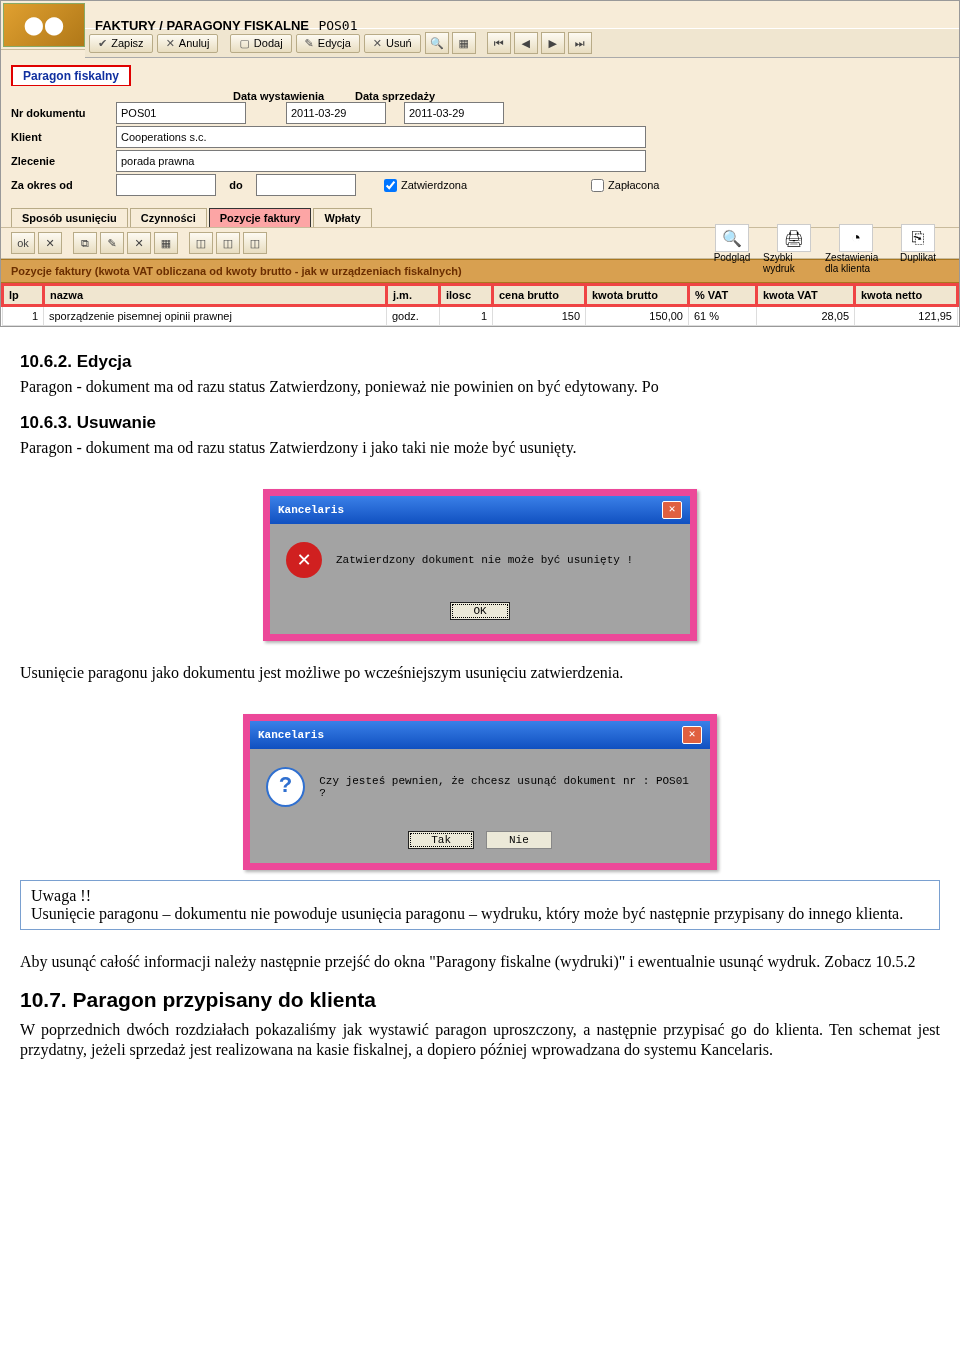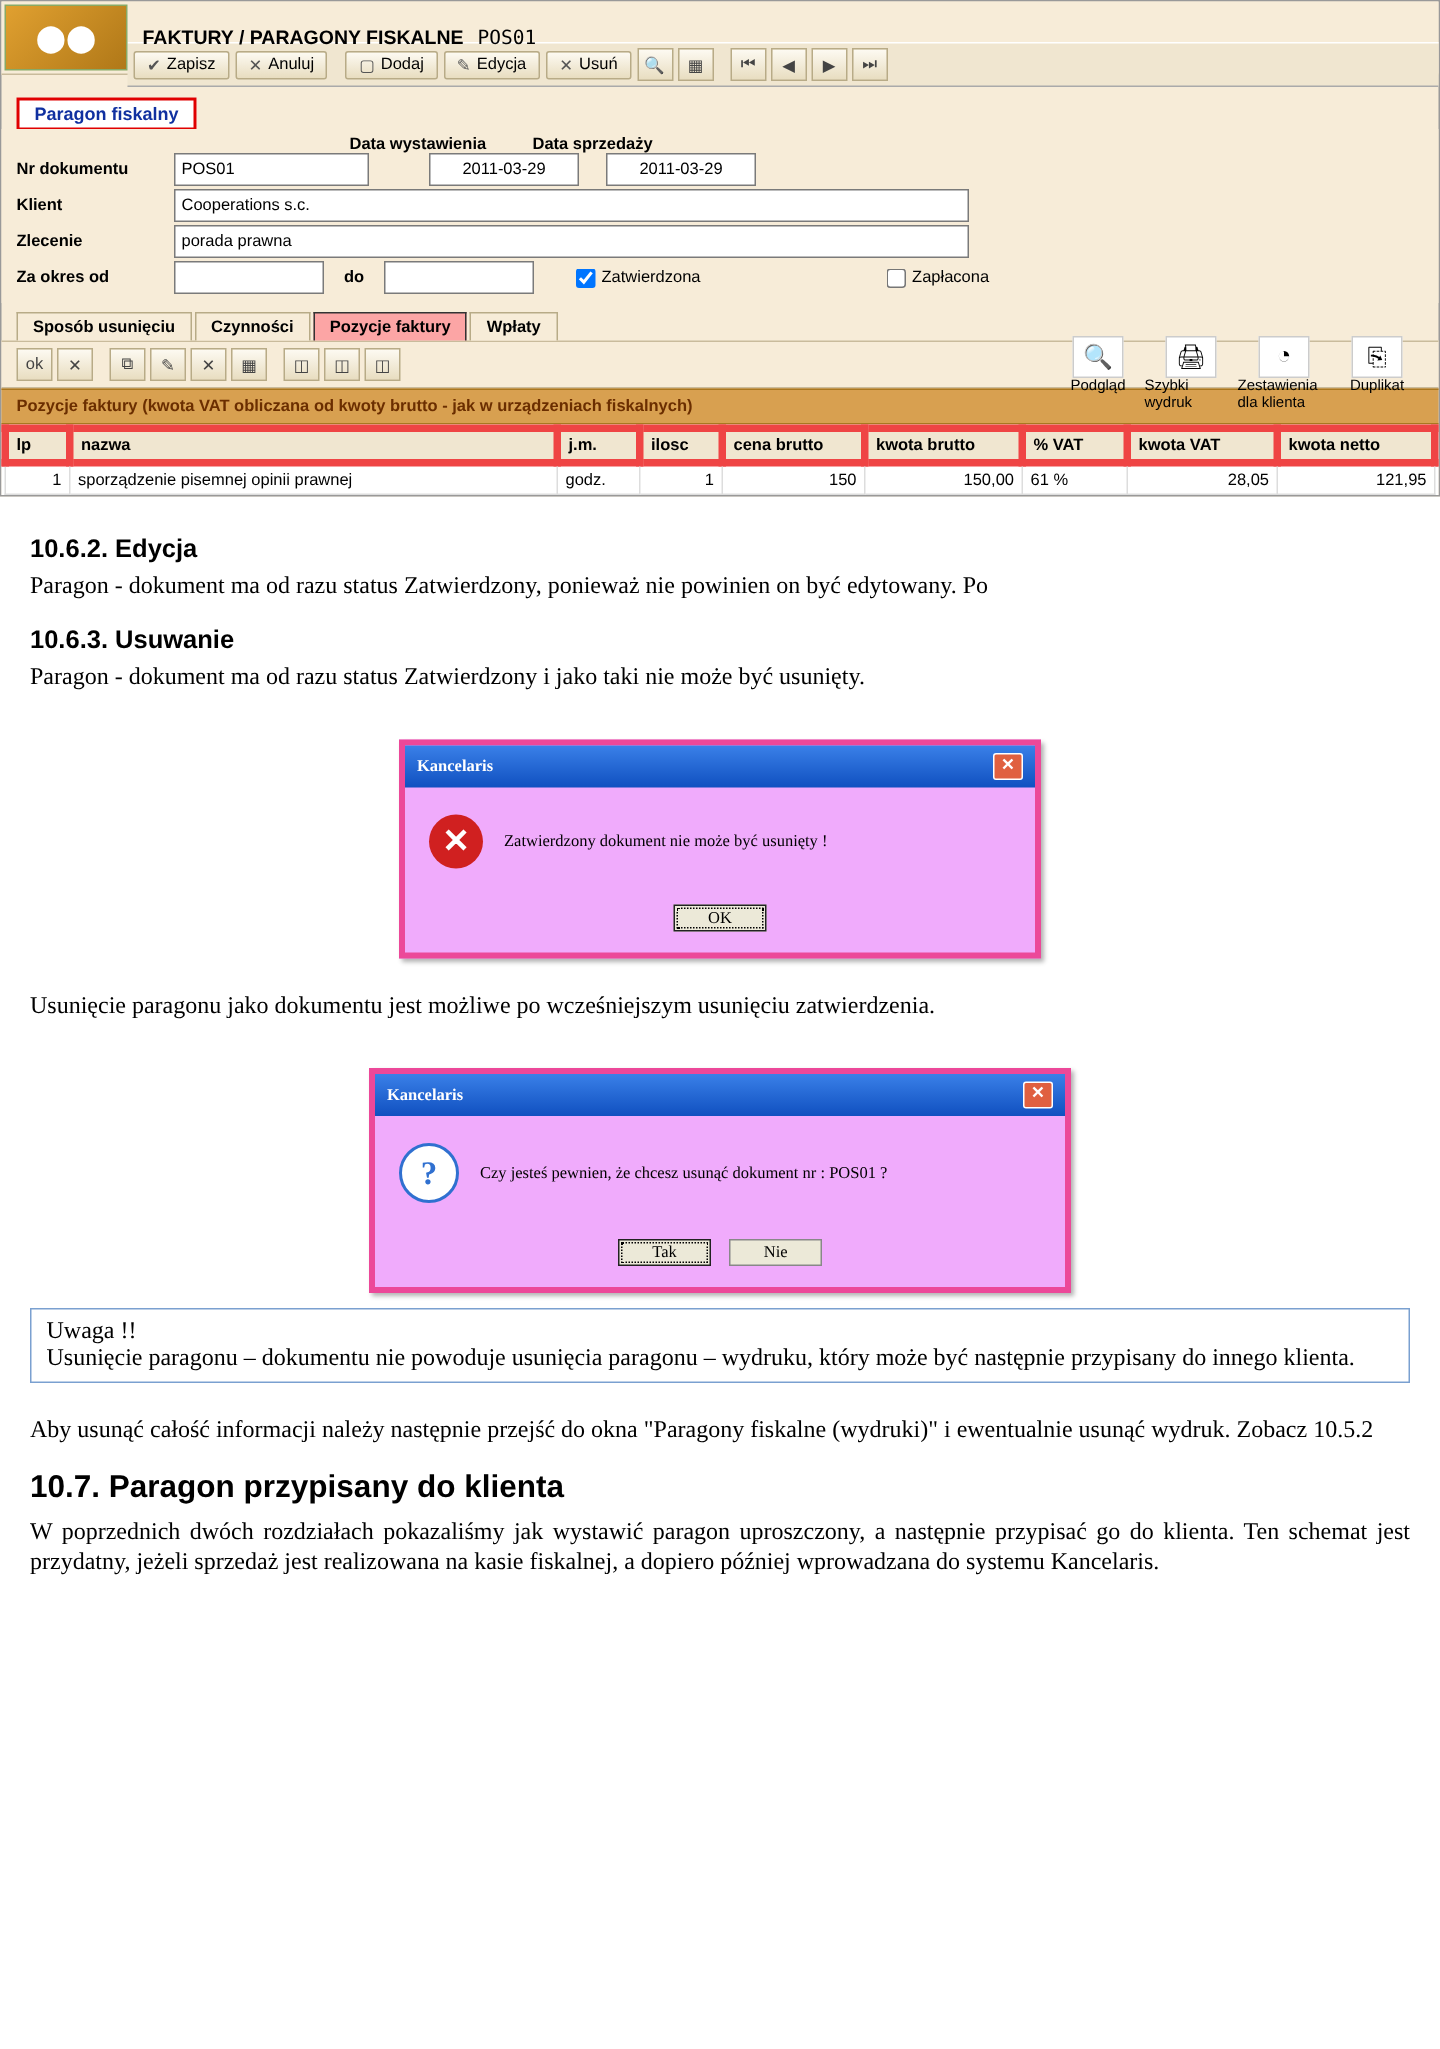--- a/index.html
+++ b/index.html
@@ -13,46 +13,46 @@
   .tbtn .ic{margin-right:4px;font-size:11px;color:#555}
   .iconbtn{width:22px;height:20px;border:1px solid #b8ab87;background:linear-gradient(#fdfaf2,#e8ddc0);margin-right:3px;display:flex;align-items:center;justify-content:center;cursor:pointer;font-size:11px;color:#444}
   .tabstrip{display:flex;margin:6px 0 0 10px}
   .tab{border:2px solid #e00000;background:#fff;padding:2px 10px;font-weight:bold;color:#1030a0;font-size:12px;position:relative;top:1px}
   .form{padding:4px 10px;background:#f7ecd8}
   .formrow{display:flex;align-items:center;margin-bottom:2px}
   .lbl{font-weight:bold;font-size:11px;width:105px}
   .lbl2{font-weight:bold;font-size:11px;width:40px;text-align:center}
   .inp{border:1px solid #7a7a7a;background:#fff;padding:2px 4px;font-size:11px;height:16px}
   .inp.sm{width:120px}
-  .inp.date{width:90px;text-align:center}
+  .inp.date{width:90px;}
   .inp.wide{width:520px}
   .datelabels{margin-left:222px;display:flex;font-weight:bold;font-size:11px}
   .datelabels span{width:122px}
   .rightbtns{display:flex;position:absolute;right:10px;top:138px}
   .bigbtn{display:flex;flex-direction:column;align-items:center;width:62px;font-size:10px;cursor:pointer}
   .bigbtn .bic{width:32px;height:26px;border:1px solid #ccc;background:#fff;display:flex;align-items:center;justify-content:center;font-size:16px}
   .chk{display:flex;align-items:center;font-size:11px;margin-left:24px}
   .chk input{margin-right:4px}
   .pos-wrap{position:relative}
   .subtabs{display:flex;margin:6px 0 0 10px}
   .subtab{border:1px solid #b8ab87;border-bottom:none;background:#f7ecd8;padding:3px 10px;font-size:11px;font-weight:bold;margin-right:2px;cursor:pointer}
   .subtab.active{background:#fca5a5;border:1px solid #333;border-bottom:none}
   .subtoolbar{display:flex;padding:4px 10px;background:#f7ecd8;border-top:1px solid #c9bb9c;border-bottom:1px solid #c9bb9c}
   .sectheader{background:#d8a050;color:#6b2e00;font-weight:bold;font-size:11px;padding:5px 10px;border-top:1px solid #a97720;border-bottom:1px solid #a97720}
   table.data{width:100%;border-collapse:collapse;font-size:11px;background:#fff}
-  table.data th{background:#f0e6d0;border:5px solid #ef4444;text-align:left;padding:3px 5px;font-weight:bold}
+  table.data th{background:#f0e6d0;border:3px solid #ef4444;text-align:left;padding:3px 5px;font-weight:bold}
   table.data td{border:1px solid #ddd;padding:3px 5px}
   table.data td.r{text-align:right}
   
   .doc{padding:10px 20px;font-family:"Times New Roman",serif;font-size:16px;line-height:1.3}
   .doc h3{font-family:Verdana,Arial,sans-serif;font-weight:bold;font-size:17px;margin:14px 0 4px}
   .doc h2{font-family:Verdana,Arial,sans-serif;font-weight:bold;font-size:21px;margin:14px 0 6px}
   .doc p{margin:2px 0 10px;text-align:justify}
   
-  .xp{border:4px solid #ec4899;width:420px;margin:10px auto;box-shadow:2px 2px 3px rgba(0,0,0,.3);font-family:Liberation Serif, serif;font-size:11px;background:#f0abfc}
+  .xp{border:7px solid #ec4899;width:420px;margin:10px auto;box-shadow:2px 2px 3px rgba(0,0,0,.3);font-family:Liberation Mono, monospace;font-size:11px;background:#a3a3a3}
   .xptitle{background:linear-gradient(#3a80e8,#1050c0);color:#fff;font-weight:bold;padding:5px 8px;display:flex;justify-content:space-between;align-items:center}
   .xpclose{width:18px;height:16px;background:#e06040;border:1px solid #fff;color:#fff;text-align:center;line-height:14px;font-weight:bold;border-radius:2px;cursor:pointer}
   .xpbody{display:flex;align-items:center;padding:18px 16px}
   .xico{width:36px;height:36px;border-radius:50%;margin-right:14px;display:flex;align-items:center;justify-content:center;color:#fff;font-size:22px;font-weight:bold}
   .xico.err{background:#d02020}
   .xico.q{background:#fff;border:2px solid #3070d0;color:#3070d0}
   .xpbtns{display:flex;justify-content:center;padding:6px 0 14px}
   .xpbtn{border:1px solid #888;background:#ece9d8;padding:2px 22px;margin:0 6px;cursor:pointer;font-size:11px}
   .xpbtn.def{outline:1px dotted #000;outline-offset:-3px;border:1px solid #222}
   .notebox{border:1px solid #7aa0d0;padding:6px 10px;margin:10px 20px;font-family:"Times New Roman",serif;font-size:16px;text-align:justify}

